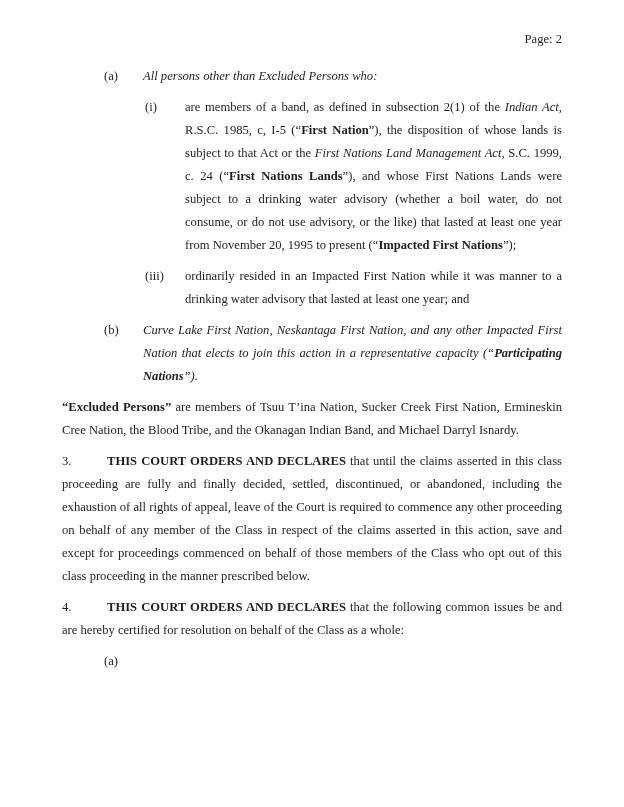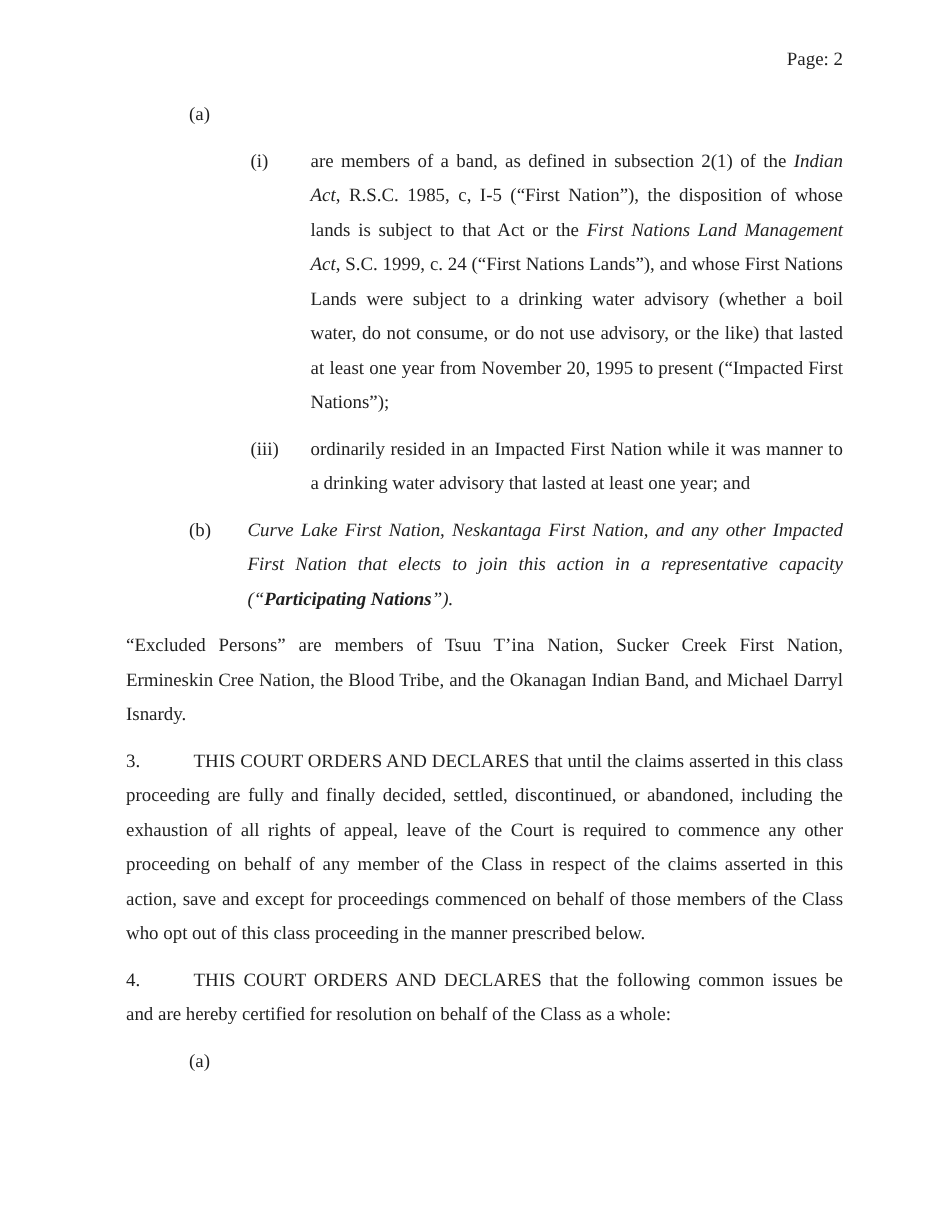--- a/index.html
+++ b/index.html
@@ -6,21 +6,21 @@
     margin: 0;
     padding: 0;
     background: #ffffff;
   }
   .page {
     position: relative;
     width: 624px;
     height: 738px;
     box-sizing: border-box;
     background: #ffffff;
-    padding: 28px 62px 0 84px;
+    padding: 28px 62px 0 62px;
     overflow: hidden;
     font-family: "Liberation Serif", "DejaVu Serif", serif;
     font-size: 12.6px;
     color: #1f1f1f;
   }
   .hdr {
     text-align: right;
     line-height: 23px;
     margin: 0 0 14px 0;
   }
@@ -37,32 +37,33 @@
   .item .lbl { flex: 0 0 auto; }
   .item .txt { flex: 1 1 auto; text-align: justify; }
   .item.l1 { padding-left: 42px; }
   .item.l1 .lbl { width: 39px; }
   .item.l2 { padding-left: 83px; }
   .item.l2 .lbl { width: 40px; }
   .block-ind { }
   .num { display: inline-block; width: 45px; }
   .rn { font-style: normal; font-weight: normal; }
   .ri { font-style: italic; }
-  .rb { font-weight: normal; }
+  .rb { font-weight: bold; }
   .rbi { font-weight: bold; font-style: italic; }
 </style>
 </head>
 <body>
 
 <div class="page">
 
   <div class="hdr">Page: 2</div>
 
   <div class="item l1">
     <div class="lbl">(a)</div>
+    <div class="txt"><span class="ri">All persons other than Excluded Persons who:</span></div>
   </div>
 
   <div class="item l2">
     <div class="lbl">(i)</div>
     <div class="txt"><span class="rn">are members of a band, as defined in subsection 2(1) of the </span><span class="ri">Indian Act</span><span class="rn">, R.S.C. 1985, c, I-5 (“</span><span class="rb">First Nation</span><span class="rn">”), the disposition of whose lands is subject to that Act or the </span><span class="ri">First Nations Land Management Act</span><span class="rn">, S.C. 1999, c. 24 (“</span><span class="rb">First Nations Lands</span><span class="rn">”), and whose First Nations Lands were subject to a drinking water advisory (whether a boil water, do not consume, or do not use advisory, or the like) that lasted at least one year from November 20, 1995 to present (“</span><span class="rb">Impacted First Nations</span><span class="rn">”);</span></div>
   </div>
 
 
   <div class="item l2">
     <div class="lbl">(iii)</div>

